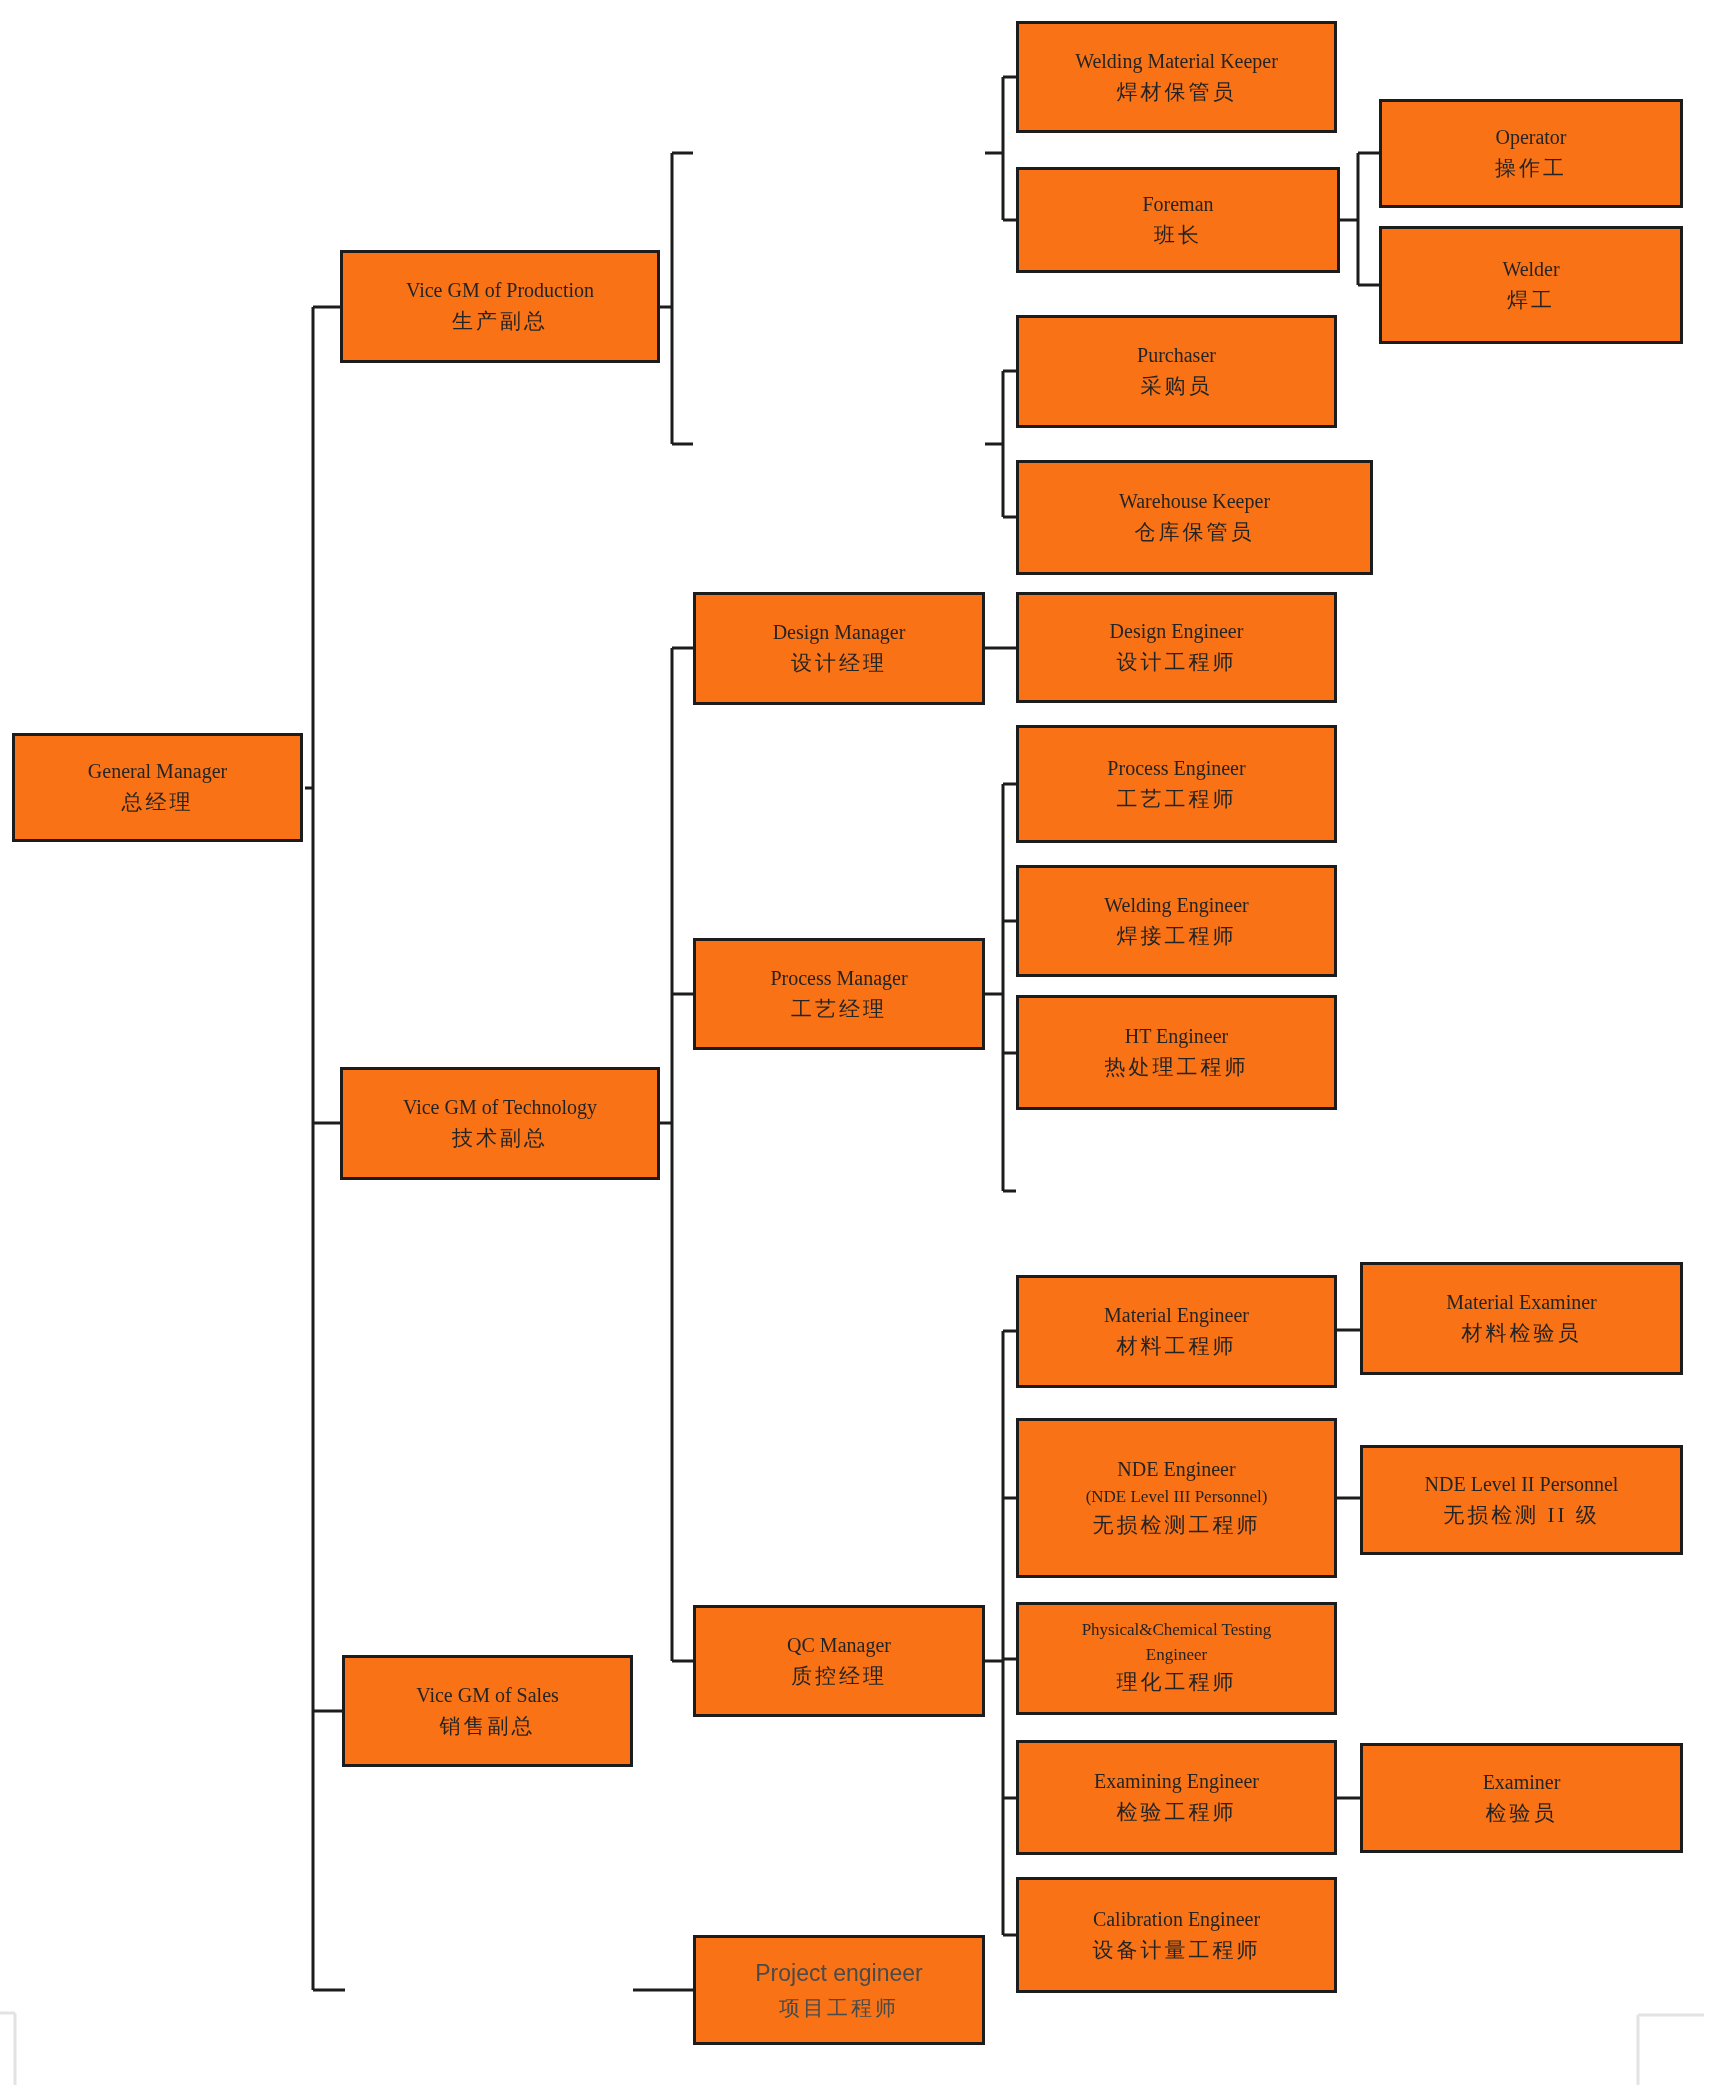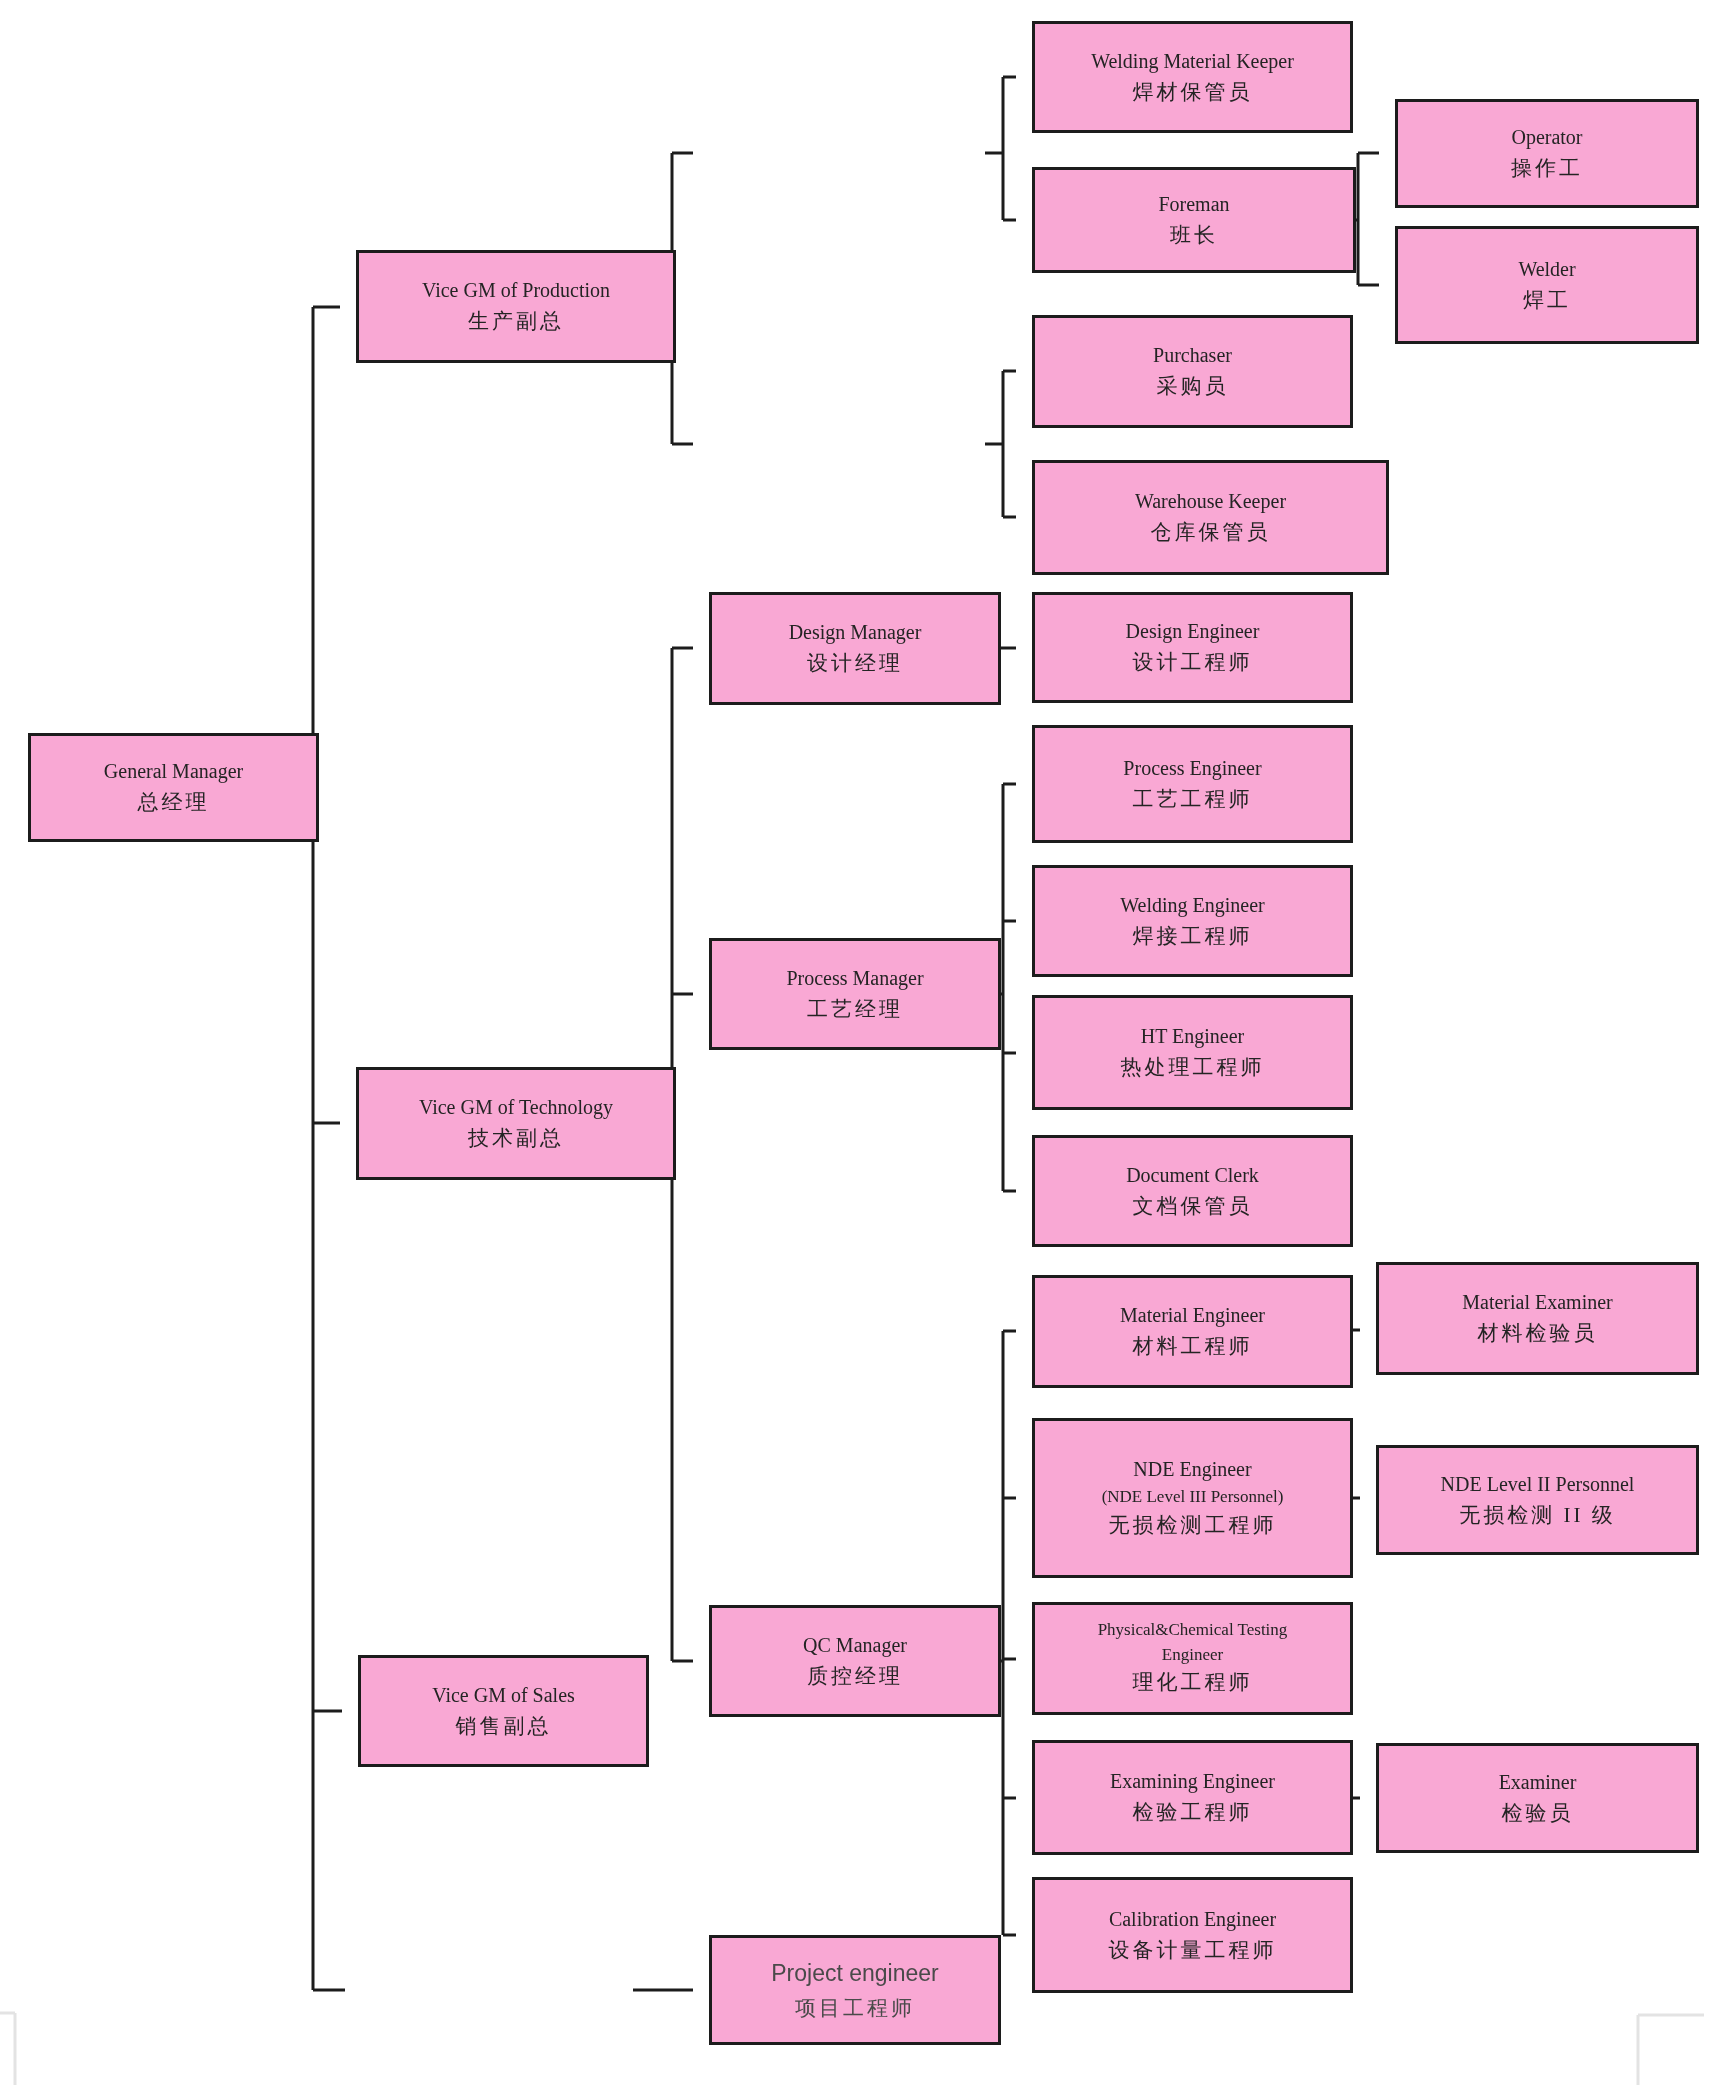--- a/index.html
+++ b/index.html
@@ -12,29 +12,28 @@
     overflow: hidden;
   }
   svg.wires {
     position: absolute;
     left: 0; top: 0;
     width: 1710px; height: 2085px;
   }
   .node {
     position: absolute;
     box-sizing: border-box;
-    background: #f9a8d4;
+    background: #f97316;
     border: 3px solid #1c1c1c;
     display: flex;
     flex-direction: column;
     align-items: center;
     justify-content: center;
     text-align: center;
     padding: 2px 8px;
-    margin-left: 16px;
   }
   .en {
     font-family: "Liberation Serif", serif;
     font-size: 20px;
     line-height: 1.55;
     color: #242424;
     white-space: nowrap;
   }
   .en-small {
     font-family: "Liberation Serif", serif;
@@ -166,24 +165,20 @@
   <div class="node" style="left:1016px;top:865px;width:321px;height:112px">
     <div class="en">Welding Engineer</div>
     <div class="zh">焊接工程师</div>
   </div>
 
   <div class="node" style="left:1016px;top:995px;width:321px;height:115px">
     <div class="en">HT Engineer</div>
     <div class="zh">热处理工程师</div>
   </div>
 
-  <div class="node" style="left:1016px;top:1135px;width:321px;height:112px">
-    <div class="en">Document Clerk</div>
-    <div class="zh">文档保管员</div>
-  </div>
 
   <div class="node" style="left:1016px;top:1275px;width:321px;height:113px">
     <div class="en">Material Engineer</div>
     <div class="zh">材料工程师</div>
   </div>
 
   <div class="node" style="left:1016px;top:1418px;width:321px;height:160px">
     <div class="en">NDE Engineer</div>
     <div class="en-small">(NDE Level III Personnel)</div>
     <div class="zh">无损检测工程师</div>

